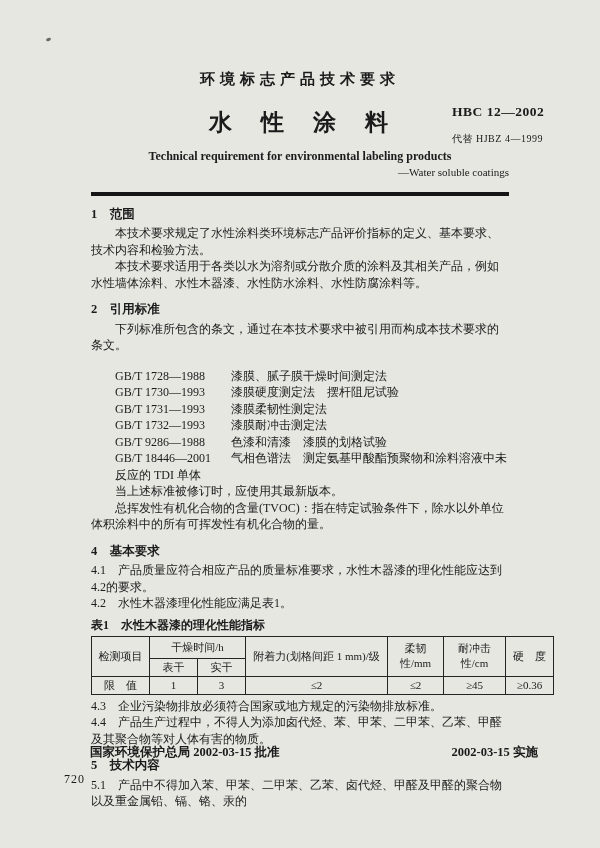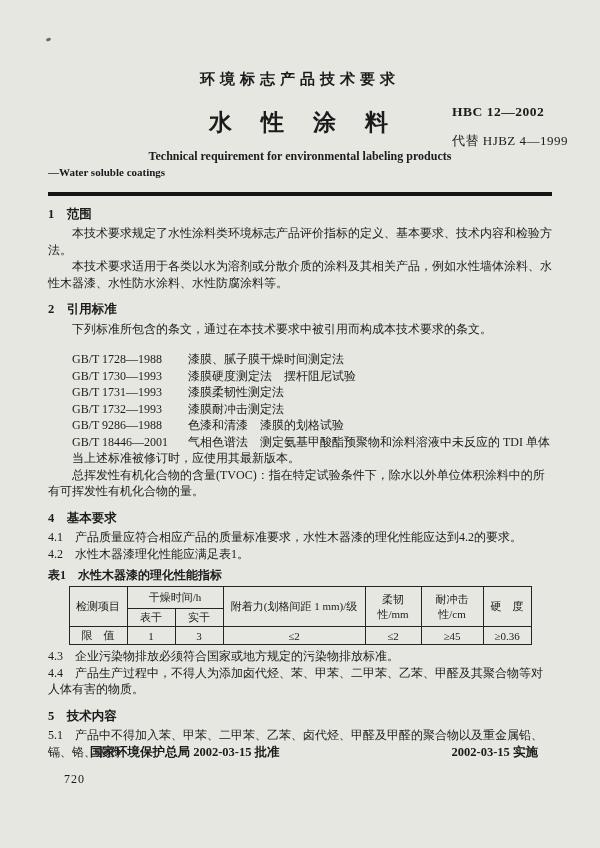--- a/index.html
+++ b/index.html
@@ -5,43 +5,43 @@
   html, body { margin: 0; padding: 0; }
   body {
     width: 600px; height: 848px;
     background: #e5e7e0;
     font-family: "Liberation Serif", "DejaVu Serif", serif;
     color: #1b1b1b;
     position: relative;
     overflow: hidden;
   }
   .page { position: absolute; inset: 0; }
-  .content { padding: 0 48px; }
+  .content { padding: 0 91px; }
 
   .scan-artifact {
     position: absolute; left: 46px; top: 38px;
     width: 5px; height: 3px; background: #6a6a66; border-radius: 50%;
     transform: rotate(-20deg);
   }
 
   .doc-type {
     margin: 0; padding-top: 70px;
     text-align: center; font-size: 15px; font-weight: bold;
     letter-spacing: 5px;
   }
   .product-title {
     margin: 18px 0 0; text-align: center;
     font-size: 23px; font-weight: bold; letter-spacing: 3px;
   }
   .std-block { position: absolute; left: 452px; top: 104px; }
   .std-code { font-size: 13.5px; font-weight: bold; letter-spacing: .5px; }
-  .std-replaces { margin-top: 12px; font-size: 13px; letter-spacing: .5px; }
+  .std-replaces { margin-top: 12px; font-size: 10px; letter-spacing: .5px; }
 
   .title-en { margin: 11px 0 0; text-align: center; font-size: 12px; font-weight: bold; }
-  .subtitle-en { margin: 2px 0 0; text-align: left; font-size: 11px; font-weight: bold; }
+  .subtitle-en { margin: 2px 0 0; text-align: right; font-size: 11px; font-weight: normal; }
 
   .rule { height: 3.5px; background: #151515; margin-top: 14px; }
 
   .sec-heading { font-size: 12.5px; font-weight: bold; margin: 10px 0 3px; line-height: 16.5px; }
   p.body   { font-size: 12px; line-height: 16.5px; margin: 0; text-indent: 2em; }
   p.clause { font-size: 12px; line-height: 16.5px; margin: 0; text-indent: 0; }
 
   .refs { margin: 14px 0 0 2em; font-size: 12px; line-height: 16.5px; }
   .ref-row .code { display: inline-block; min-width: 108px; margin-right: 8px; }
 

